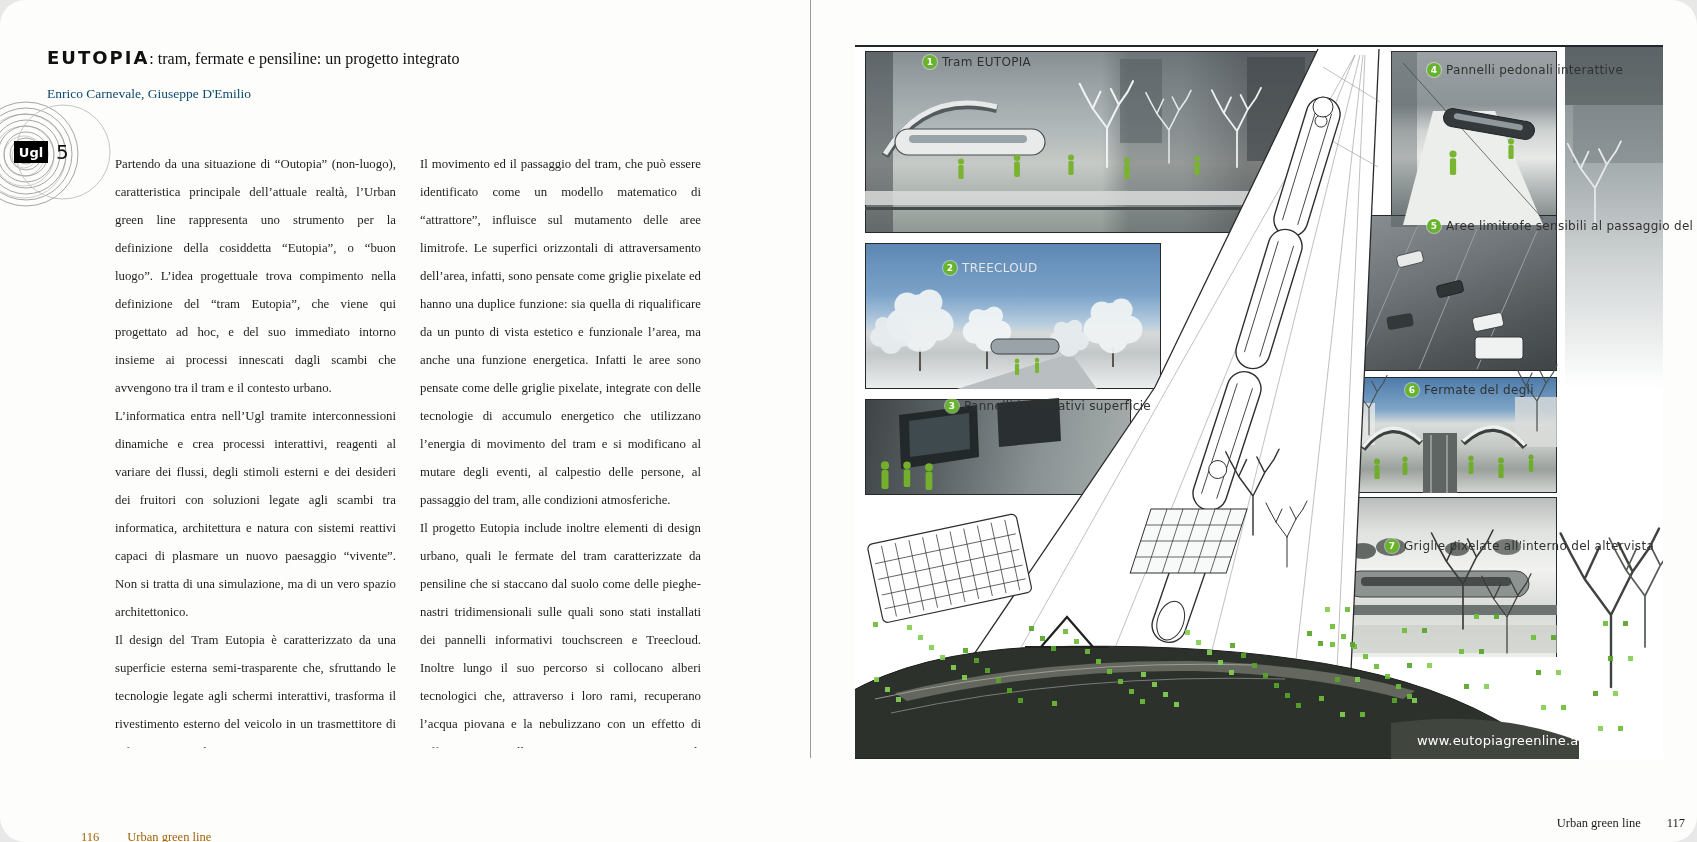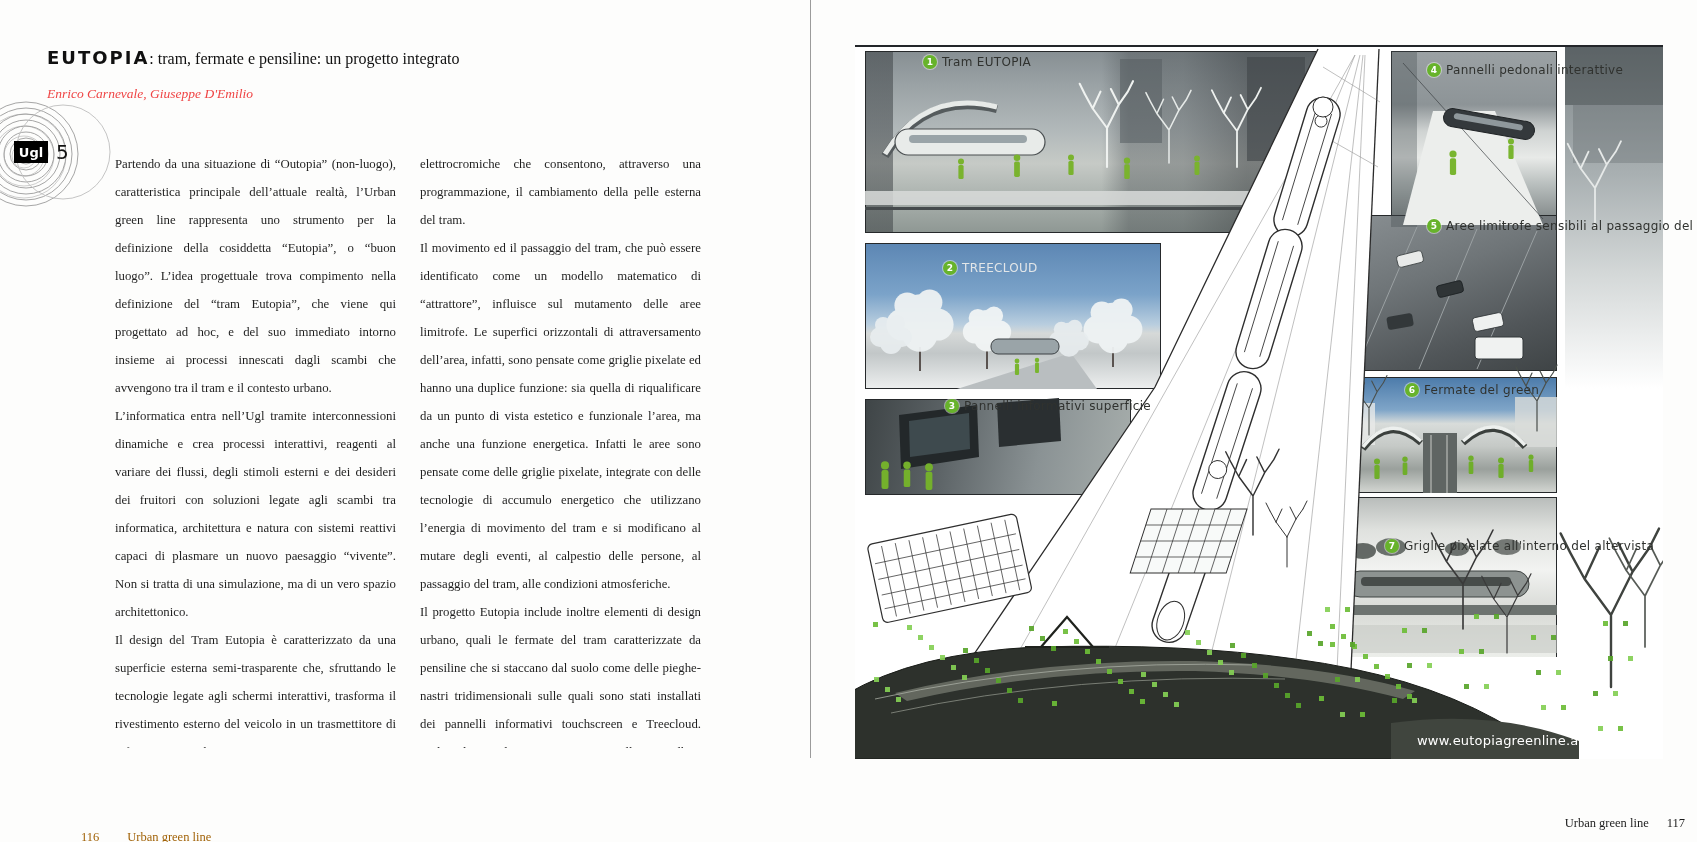--- a/index.html
+++ b/index.html
@@ -1,31 +1,31 @@
 <!DOCTYPE html>
 <html><head>
 <meta charset="utf-8">
 <style>
   html,body{margin:0;padding:0;background:#e8e8e8;}
   #canvas{position:relative;width:1697px;height:842px;background:#fdfdfc;overflow:hidden;
-          font-family:"Liberation Serif",serif;color:#1f1f1f;}
+          font-family:"Liberation Serif",serif;color:#1f1f1f;border-radius:25px;}
   
   .title{position:absolute;left:47px;top:47px;font-size:16px;color:#101010;white-space:nowrap;}
   .title .brand{font-family:"DejaVu Sans",sans-serif;font-weight:bold;font-size:18px;letter-spacing:2px;}
-  .authors{position:absolute;left:47px;top:86px;font-style:italic;font-size:13.5px;color:#ef4444;text-align:right;}
+  .authors{position:absolute;left:47px;top:86px;font-size:13.5px;color:#0c4a6e;text-align:right;}
   .col{position:absolute;top:150px;width:281px;height:598px;overflow:hidden;
        font-size:12.8px;line-height:28px;text-align:justify;}
   .col p{margin:0;}
   .col-left{left:115px;}
   .col-right{left:420px;}
   .qi{font-style:italic;}
   .footer-left{position:absolute;left:57px;top:830px;font-size:12.5px;color:#a16207;margin-left:24px;}
   .footer-left .num{margin-right:28px;}
   .footer-right{position:absolute;right:12px;top:816px;font-size:12.5px;color:#1c1c1c;}
-  .footer-right .num{margin-left:18px;}
+  .footer-right .num{margin-left:26px;}
   .divider{position:absolute;left:810px;top:0;width:1px;height:758px;background:#9b9b9b;}
   
   #logo{position:absolute;left:0;top:92px;}
   
   #figure{position:absolute;left:855px;top:45px;width:808px;height:712px;background:#ffffff;
           border-top:2px solid #23262a;}
   .inset{position:absolute;border:1px solid #26292b;box-sizing:border-box;}
   #inset1{left:10px;top:4px;width:455px;height:182px;
     background:linear-gradient(90deg,rgba(55,60,63,.50) 0 6%,rgba(0,0,0,0) 6% 52%,rgba(70,76,79,.38) 58% 70%,rgba(38,42,45,.48) 84% 100%),
                linear-gradient(180deg,#878f93 0%,#9aa2a5 18%,#b3babb 45%,#c6cac6 62%,#aeb5b1 78%,#8f9894 100%);}
@@ -83,21 +83,20 @@
     <text x="56" y="67" font-family="DejaVu Sans, sans-serif" font-size="20" fill="#111">5</text>
   </svg>
 
   <div class="col col-left">
     <p>Partendo da una situazione di “Outopia” (non-luogo), caratteristica principale dell’attuale realtà, l’Urban green line rappresenta uno strumento per la definizione della cosiddetta “Eutopia”, o “buon luogo”. L’idea progettuale trova compimento nella definizione del “tram Eutopia”, che viene qui progettato ad hoc, e del suo immediato intorno insieme ai processi innescati dagli scambi che avvengono tra il tram e il contesto urbano.</p>
     <p>L’informatica entra nell’Ugl tramite interconnessioni dinamiche e crea processi interattivi, reagenti al variare dei flussi, degli stimoli esterni e dei desideri dei fruitori con soluzioni legate agli scambi tra informatica, architettura e natura con sistemi reattivi capaci di plasmare un nuovo paesaggio “vivente”. Non si tratta di una simulazione, ma di un vero spazio architettonico.</p>
     <p>Il design del Tram Eutopia è caratterizzato da una superficie esterna semi-trasparente che, sfruttando le tecnologie legate agli schermi interattivi, trasforma il rivestimento esterno del veicolo in un trasmettitore di informazioni che mutano continuamente. La carrozzeria del tram è realizzata con un sottile strato di policarbonato realizzato con una struttura sandwich, all’interno della quale si trovano strati di cristalli liquidi, led e fibre</p>
   </div>
 
   <div class="col col-right">
-    <p>elettrocromiche che consentono, attraverso una programmazione, il cambiamento della pelle esterna del tram.</p>
     <p>Il movimento ed il passaggio del tram, che può essere identificato come un modello matematico di “attrattore”, influisce sul mutamento delle aree limitrofe. Le superfici orizzontali di attraversamento dell’area, infatti, sono pensate come griglie pixelate ed hanno una duplice funzione: sia quella di riqualificare da un punto di vista estetico e funzionale l’area, ma anche una funzione energetica. Infatti le aree sono pensate come delle griglie pixelate, integrate con delle tecnologie di accumulo energetico che utilizzano l’energia di movimento del tram e si modificano al mutare degli eventi, al calpestio delle persone, al passaggio del tram, alle condizioni atmosferiche.</p>
     <p>Il progetto Eutopia include inoltre elementi di design urbano, quali le fermate del tram caratterizzate da pensiline che si staccano dal suolo come delle pieghe-nastri tridimensionali sulle quali sono stati installati dei pannelli informativi touchscreen e Treecloud. Inoltre lungo il suo percorso si collocano alberi tecnologici che, attraverso i loro rami, recuperano l’acqua piovana e la nebulizzano con un effetto di raffrescamento nelle stagioni estive. La notte, gli alberi Treecloud creano con un sistema di led, uno scenario urbano poetico e suggestivo.</p>
   </div>
 
   <div class="footer-left">
     <span class="num">116</span><span>Urban green line</span>
   </div>
 
   <div class="divider"></div>
 
@@ -406,21 +405,21 @@
     <div class="callout" style="left:572px;top:16px">
       <span class="num">4</span>
       <span class="lbl">Pannelli pedonali interattive</span>
     </div>
     <div class="callout" style="left:572px;top:172px">
       <span class="num">5</span>
       <span class="lbl">Aree limitrofe sensibili al passaggio del tram</span>
     </div>
     <div class="callout" style="left:550px;top:336px">
       <span class="num">6</span>
-      <span class="lbl">Fermate del green</span>
+      <span class="lbl">Fermate del degli</span>
     </div>
     <div class="callout" style="left:530px;top:492px">
       <span class="num">7</span>
       <span class="lbl">Griglie pixelate all'interno del altervista</span>
     </div>
 
     <div class="weburl">www.eutopiagreenline.altervista.org</div>
   </div>
 
   <div class="footer-right">

